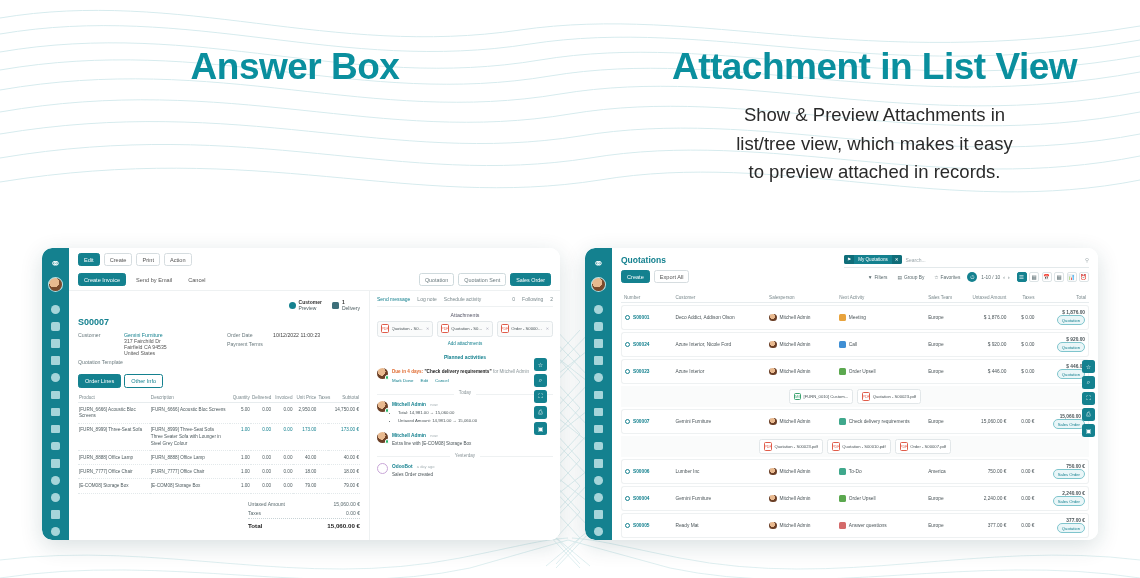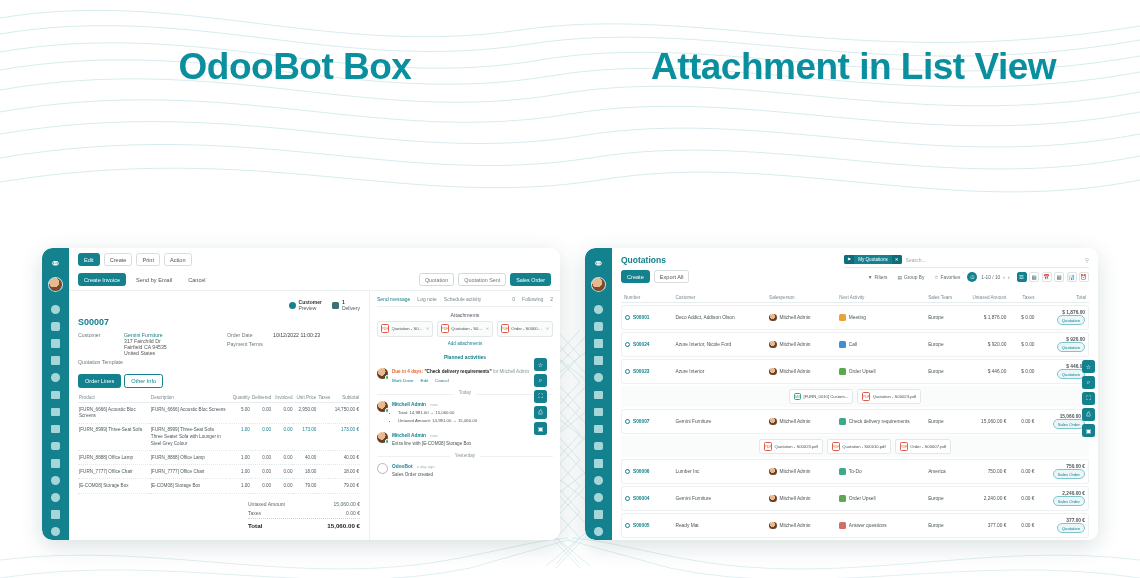--- a/index.html
+++ b/index.html
@@ -9,21 +9,21 @@
     background:#ffffff;
     font-family:"Liberation Sans", sans-serif;
     color:#222;
   }
   .bg-waves { position:absolute; inset:0; z-index:0; pointer-events:none; }
 
   
   .headings { position:absolute; top:0; left:0; width:1140px; z-index:3; }
   .col-head { position:absolute; text-align:center; }
   .col-head.left  { left:40px;  width:510px; }
-  .col-head.right { left:596px; width:515px; }
+  .col-head.right { left:617px; width:515px; }
   .h-title {
     font-size:37px; font-weight:bold; color:#0a8f9e; letter-spacing:-0.5px;
     margin:0; padding-top:48px; line-height:1.05;
   }
   .h-sub {
     font-size:18.5px; color:#2a2a2a; line-height:1.55; margin:0; padding-top:14px;
     font-weight:400;
   }
 
   
@@ -227,24 +227,27 @@
     <path d="M0,560 C160,540 300,590 460,558 C520,546 540,540 568,538"></path>
     <path d="M1140,560 C980,540 840,590 680,558 C620,546 600,540 572,538"></path>
     <path d="M0,578 C170,552 320,600 470,568"></path>
     <path d="M1140,578 C970,552 820,600 670,568"></path>
     <path d="M470,568 L568,540 L670,568"></path>
   </g>
 </svg>
 
 <div class="headings">
   <div class="col-head left">
-    <h1 class="h-title">OdooBot Box</h1>
+    <h1 class="h-title">Answer Box</h1>
   </div>
   <div class="col-head right">
     <h1 class="h-title">Attachment in List View</h1>
+    <p class="h-sub" style="white-space:pre-line">Show &amp; Preview Attachments in
+list/tree view, which makes it easy
+to preview attached in records.</p>
   </div>
 </div>
 
 <div class="mock left">
 
   <div class="osidebar">
     <div class="ologo">⚭</div>
     <div class="oavatar"></div>
     <div class="oicon ci"></div>
     <div class="oicon"></div>

